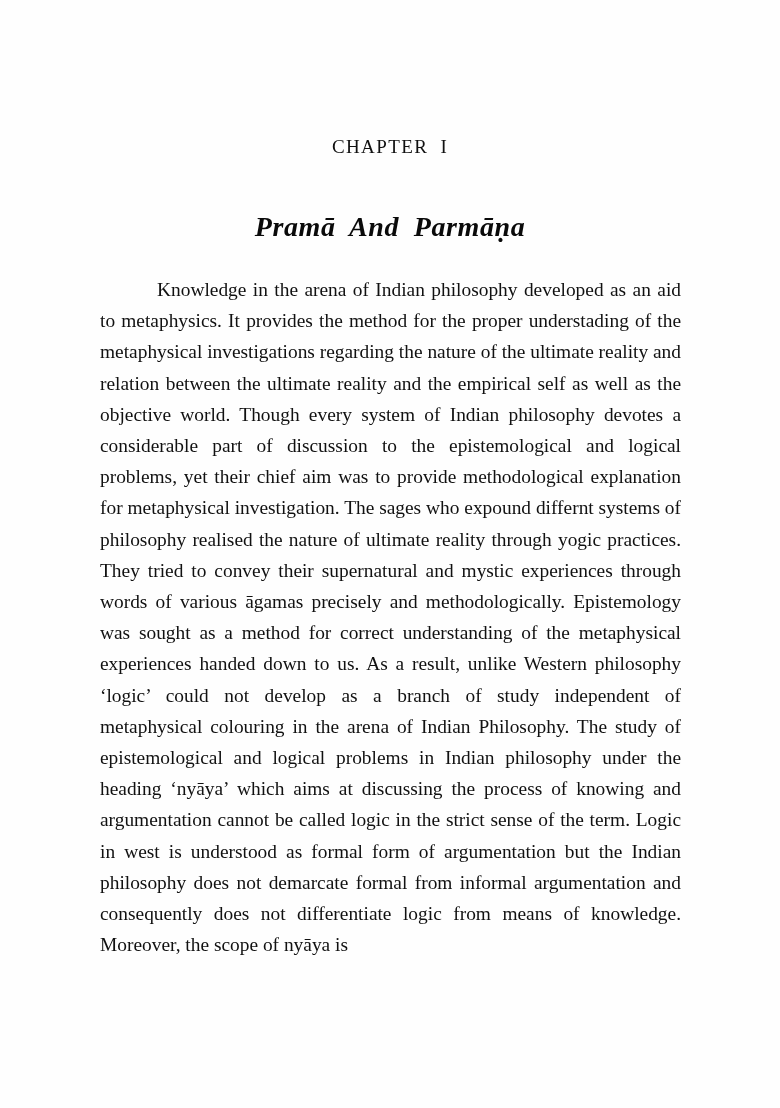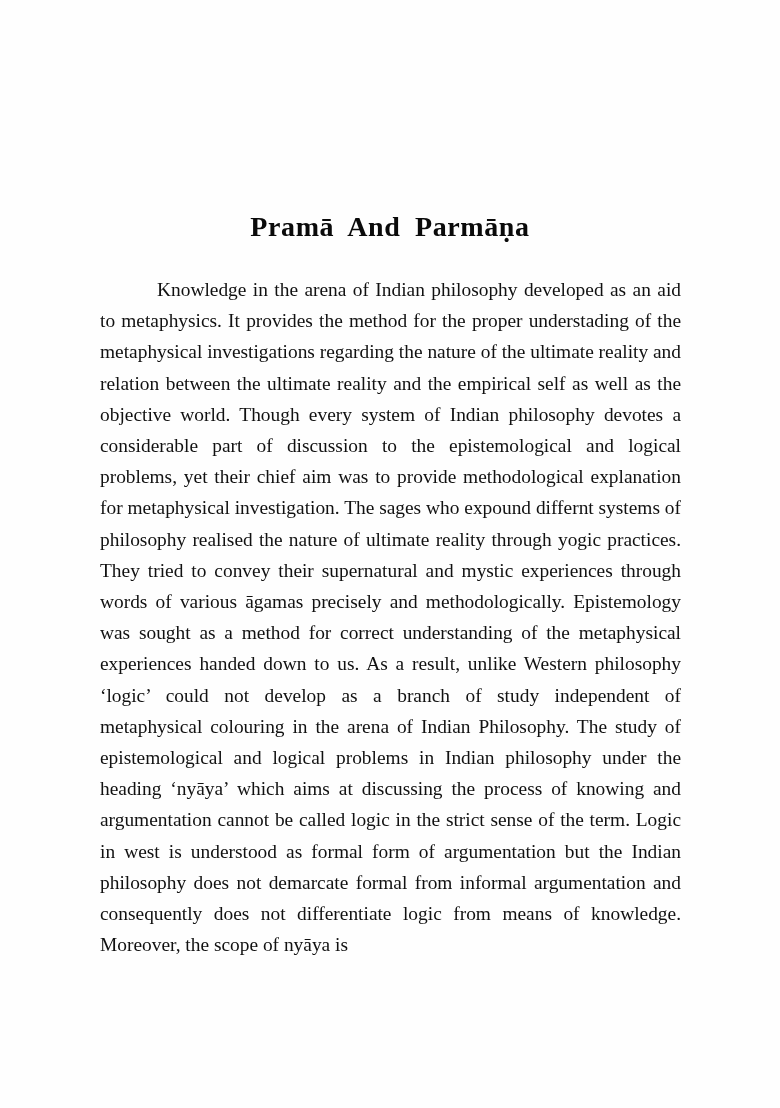--- a/index.html
+++ b/index.html
@@ -42,20 +42,21 @@
     top: 192px;
     left: 0;
     width: 780px;
     text-align: center;
     font-family: "Liberation Serif", "DejaVu Serif", serif;
     font-size: 28px;
     font-weight: bold;
     letter-spacing: 0.6px;
     word-spacing: 7px;
     color: #0a0a0a;
+    font-style: italic;
   }
 
   
   .body-column {
     position: absolute;
     top: 258px;
     left: 84px;
     width: 613px;
   }
 
@@ -75,20 +76,21 @@
   .chapter-title,
   .body-paragraph {
     -webkit-font-smoothing: antialiased;
   }
 </style>
 </head>
 <body>
 
 <div class="page">
 
+  <div class="chapter-label">CHAPTER I</div>
 
   <h1 class="chapter-title">Pramā And Parmāṇa</h1>
 
   <div class="body-column">
     <p class="body-paragraph">Knowledge in the arena of Indian philosophy developed as an aid to metaphysics. It provides the method for the proper understading of the metaphysical investigations regarding the nature of the ultimate reality and relation between the ultimate reality and the empirical self as well as the objective world. Though every system of Indian philosophy devotes a considerable part of discussion to the epistemological and logical problems, yet their chief aim was to provide methodological explanation for metaphysical investigation. The sages who expound differnt systems of philosophy realised the nature of ultimate reality through yogic practices. They tried to convey their supernatural and mystic experiences through words of various āgamas precisely and methodologically. Epistemology was sought as a method for correct understanding of the metaphysical experiences handed down to us. As a result, unlike Western philosophy ‘logic’ could not develop as a branch of study independent of metaphysical colouring in the arena of Indian Philosophy. The study of epistemological and logical problems in Indian philosophy under the heading ‘nyāya’ which aims at discussing the process of knowing and argumentation cannot be called logic in the strict sense of the term. Logic in west is understood as formal form of argumentation but the Indian philosophy does not demarcate formal from informal argumentation and consequently does not differentiate logic from means of knowledge. Moreover, the scope of nyāya is</p>
   </div>
 
 </div>
 
 </body></html>

